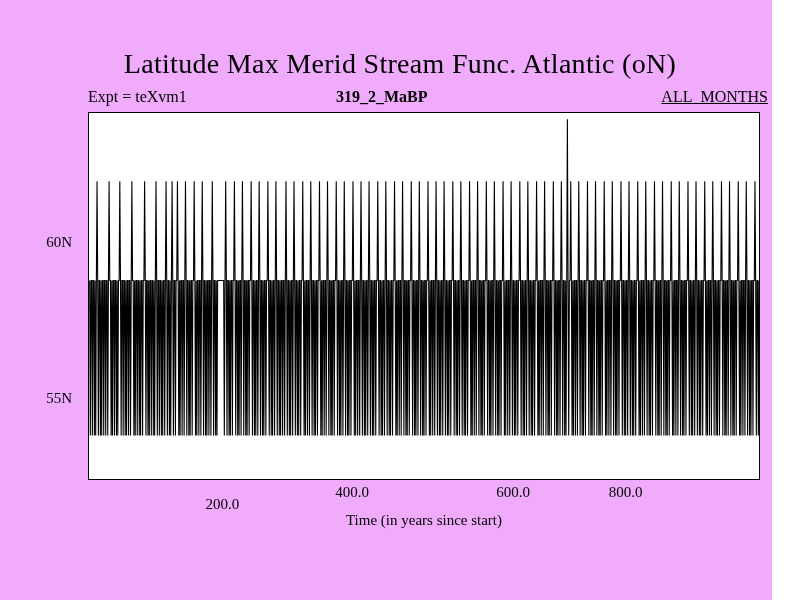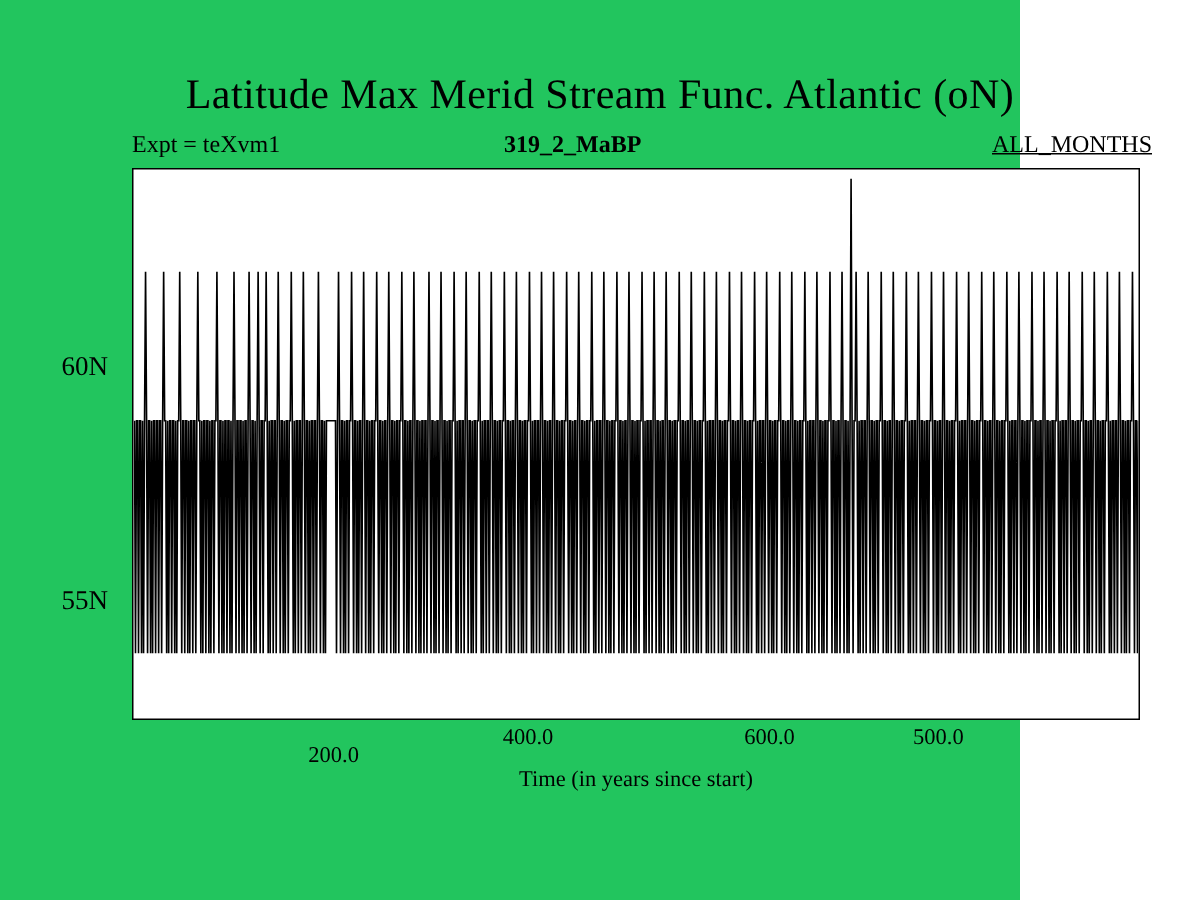--- a/index.html
+++ b/index.html
@@ -9,23 +9,23 @@
   }
   body {
     width: 800px;
     height: 600px;
     overflow: hidden;
     font-family: "Liberation Serif", serif;
     color: #000000;
   }
   #page {
     position: relative;
-    width: 680px;
+    width: 772px;
     height: 600px;
-    background: #22c55e;
+    background: #f0abfc;
   }
   #chart-title {
     position: absolute;
     left: 0;
     top: 48px;
     width: 800px;
     text-align: center;
     font-family: "Liberation Serif", serif;
     font-size: 28px;
     letter-spacing: 0.3px;
@@ -66,21 +66,21 @@
     top: 0;
     width: 100%;
     height: 100%;
     display: block;
   }
   
   .ytick {
     position: absolute;
     right: 0;
     font-family: "Liberation Serif", serif;
-    font-size: 18px;
+    font-size: 15px;
     text-align: right;
     white-space: nowrap;
   }
   #ylabels {
     position: absolute;
     left: 20px;
     top: 112px;
     width: 62px;
     height: 368px;
   }
@@ -131,18 +131,18 @@
   </div>
 
   <div id="ylabels">
       <div class="ytick" style="top: 121.983px; width: 52px; left: 0px;">60N</div>
       <div class="ytick" style="top: 277.915px; width: 52px; left: 0px;">55N</div>
     </div>
   <div id="xlabels">
       <div class="xtick" style="left: 134.4px; margin-top: 12px;">200.0</div>
       <div class="xtick" style="left: 264px;">400.0</div>
       <div class="xtick" style="left: 425px;">600.0</div>
-      <div class="xtick" style="left: 537.6px;">500.0</div>
+      <div class="xtick" style="left: 537.6px;">800.0</div>
     </div>
 
   <div id="xaxis-label">Time (in years since start)</div>
 
 </div>
 
 </body></html>

